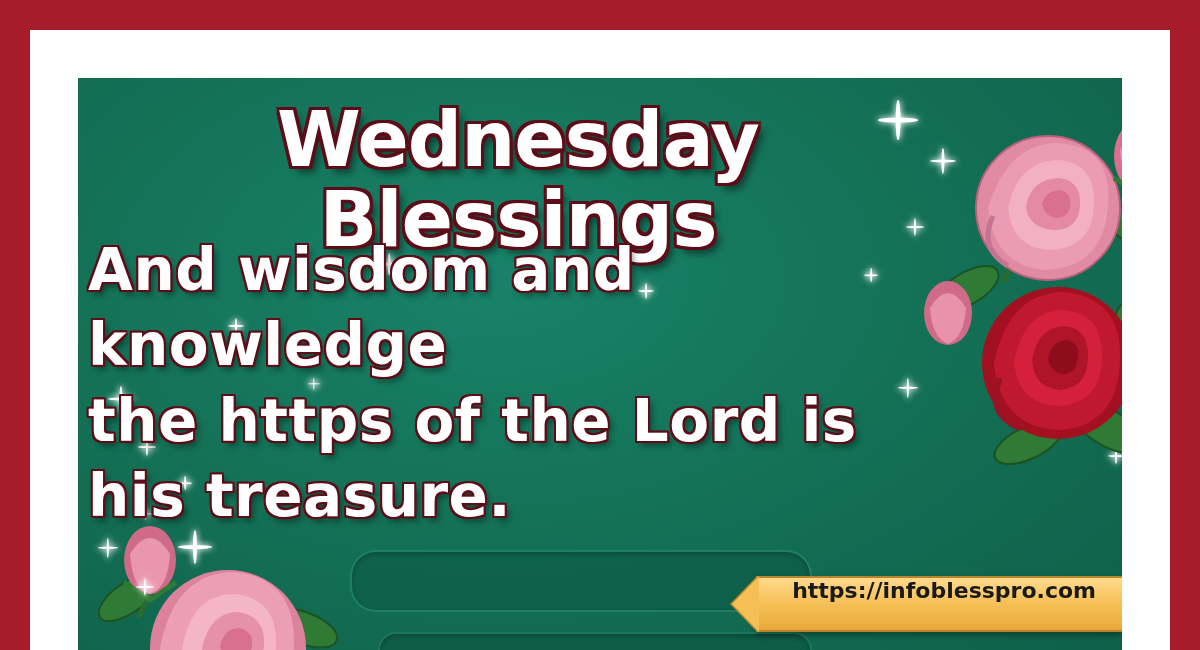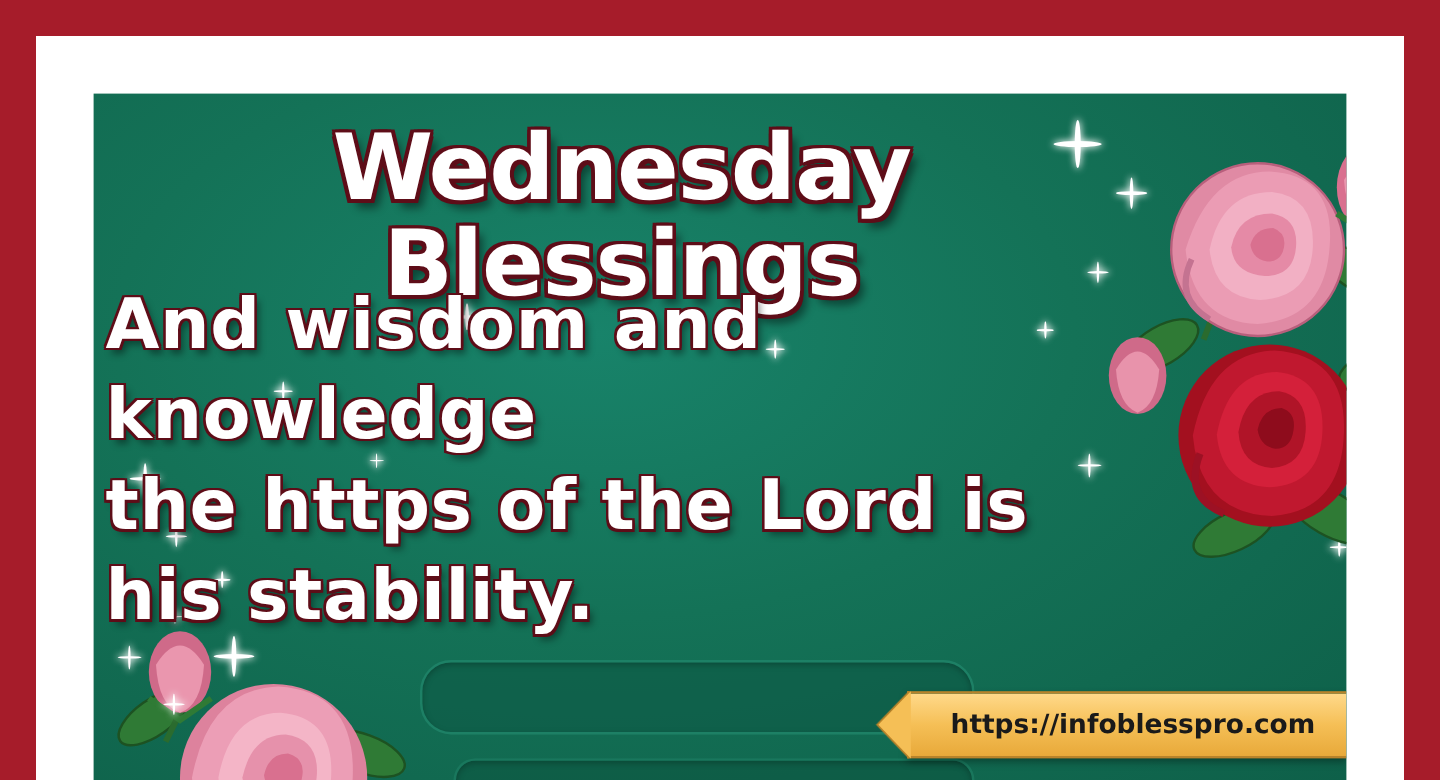--- a/index.html
+++ b/index.html
@@ -127,21 +127,21 @@
     border-radius: 18px;
   }
 
   
   .url-ribbon {
     position: absolute;
     right: 0px;
     bottom: 18px;
     height: 52px;
     display: flex;
-    align-items: center;
+    align-items: flex-start;
     padding: 0 26px 0 34px;
     background: linear-gradient(180deg, #ffd98a 0%, #f5bf56 50%, #e8a93a 100%);
     border: 2px solid #b8832a;
     border-right: none;
     font-family: "DejaVu Sans", sans-serif;
     font-weight: bold;
     font-size: 22px;
     color: #1a1a1a;
     box-shadow: 0 3px 6px rgba(0,0,0,0.35);
   }
@@ -188,21 +188,21 @@
       <div class="spark" style="left:940px; top:300px; width:18px; height:18px;"></div>
       <div class="spark" style="left:1030px; top:370px; width:16px; height:16px;"></div>
       <div class="spark" style="left:62px; top:430px; width:12px; height:12px;"></div>
       <div class="spark" style="left:20px; top:460px; width:20px; height:20px;"></div>
 
       <div class="title">Wednesday Blessings</div>
 
       <div class="verse">
         <div>And wisdom and knowledge</div>
         <div>the https of the Lord is</div>
-        <div>his stability.</div>
+        <div>his treasure.</div>
       </div>
 
       <div class="pill-box pill-box-1"></div>
       <div class="pill-box pill-box-2"></div>
 
       <div class="rose" style="left:830px; top:20px;">
         <svg width="290" height="400" viewBox="0 0 290 400">
 
           <g fill="#2f7a35" stroke="#1d5222" stroke-width="2">
             <ellipse cx="60" cy="190" rx="34" ry="16" transform="rotate(-30 60 190)"></ellipse>

